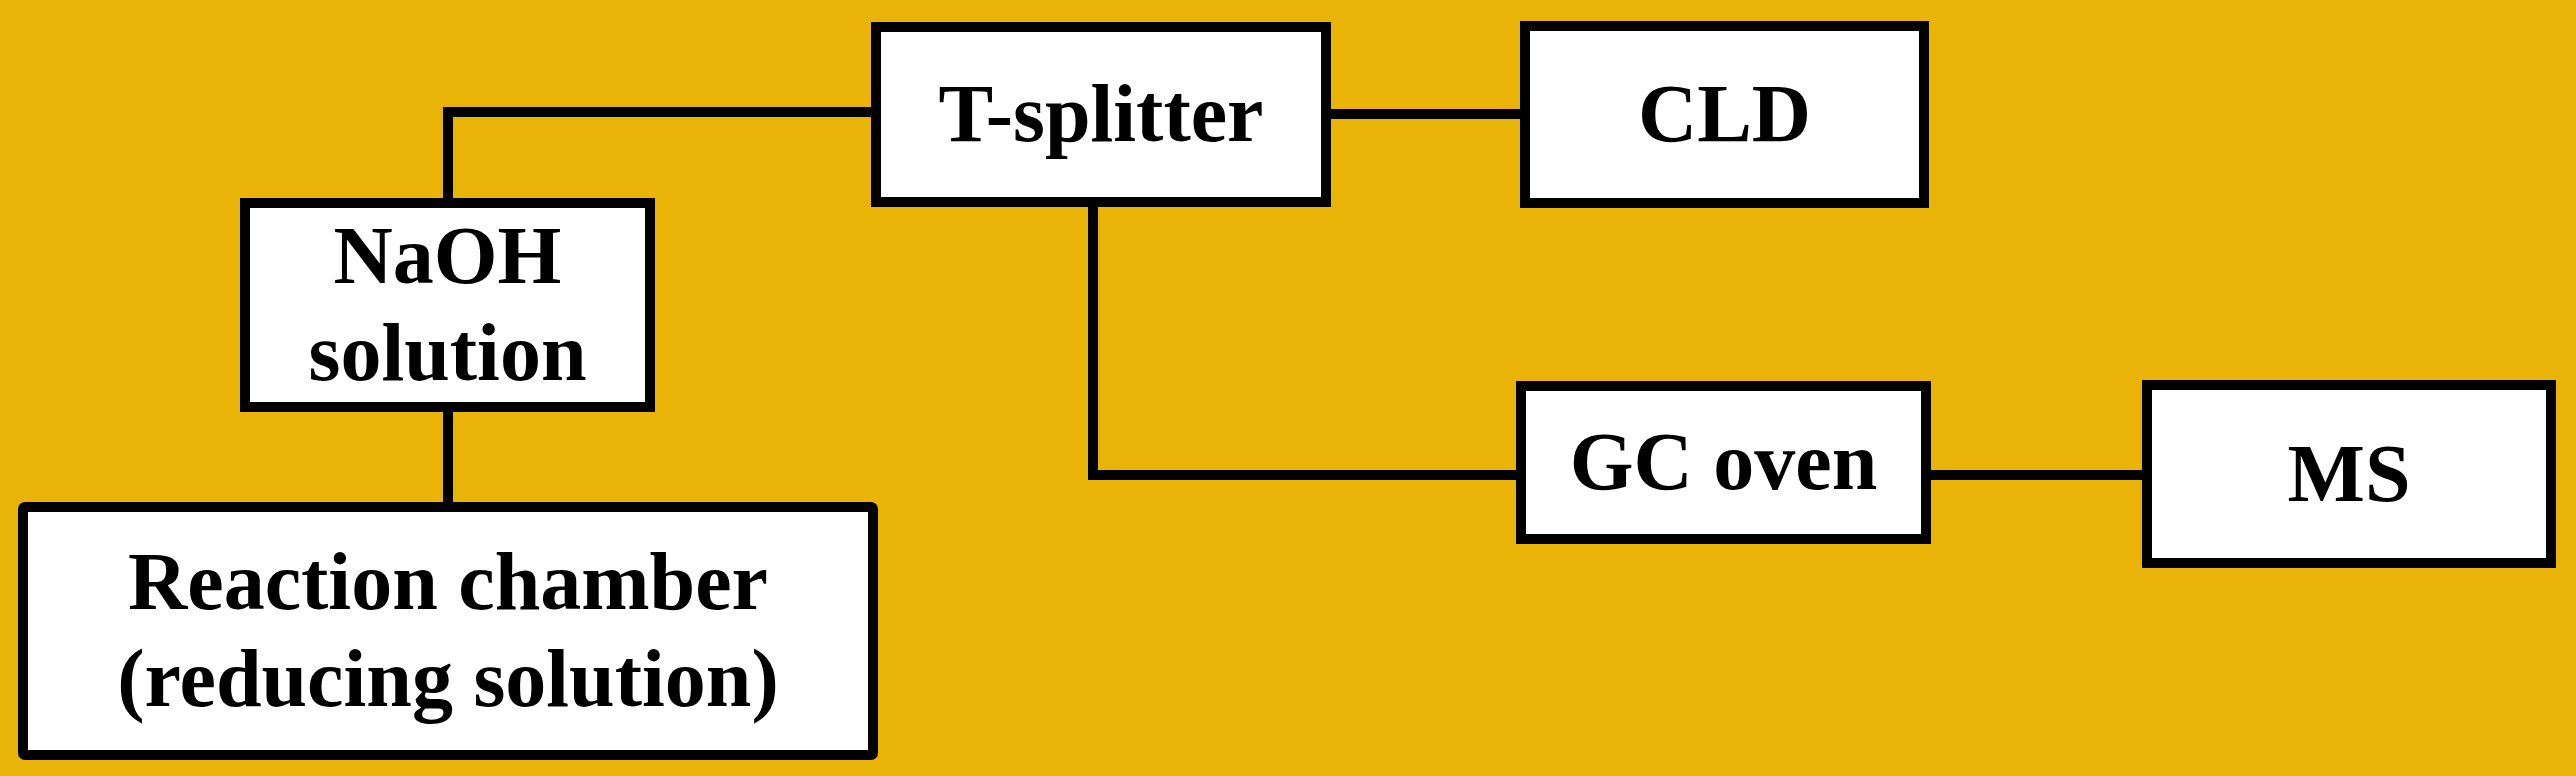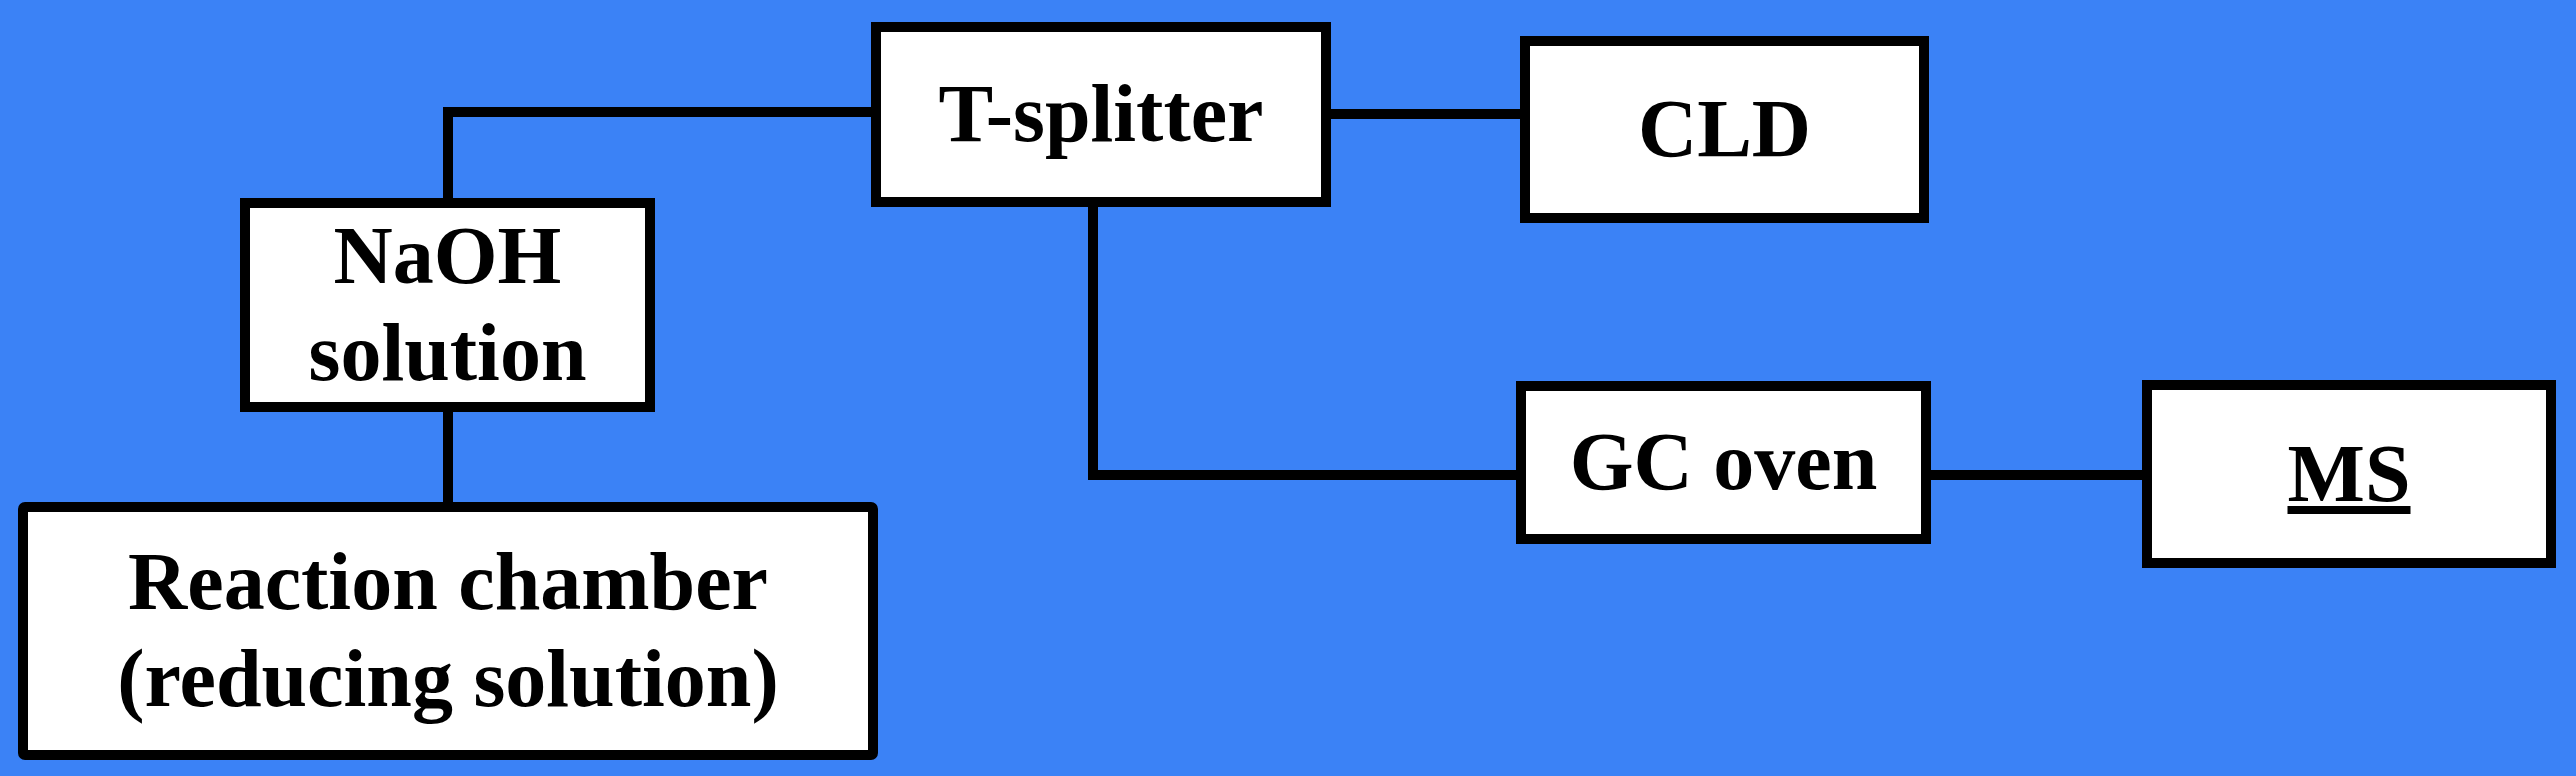--- a/index.html
+++ b/index.html
@@ -4,21 +4,21 @@
 <style>
   html, body {
     margin: 0;
     padding: 0;
     background: #ffffff;
   }
   .canvas {
     position: relative;
     width: 2576px;
     height: 777px;
-    background: #3b82f6;
+    background: #eab308;
     overflow: hidden;
     font-family: "Liberation Serif", serif;
   }
   .node {
     position: absolute;
     box-sizing: border-box;
     background: #ffffff;
     border: 10px solid #000000;
     display: flex;
     align-items: center;
@@ -33,25 +33,25 @@
     white-space: pre-line;
     display: block;
   }
   .edge {
     position: absolute;
     background: #000000;
   }
 
   
   .node-t-splitter       { left: 871px;  top: 22px;  width: 460px; height: 185px; }
-  .node-cld              { left: 1520px; top: 21px;  width: 409px; height: 187px; margin-top: 15px; }
+  .node-cld              { left: 1520px; top: 21px;  width: 409px; height: 187px; }
   .node-naoh-solution    { left: 240px;  top: 198px; width: 415px; height: 214px; }
   .node-reaction-chamber { left: 18px;   top: 502px; width: 860px; height: 258px; border-radius: 7px; }
   .node-gc-oven          { left: 1516px; top: 381px; width: 415px; height: 163px; }
-  .node-ms               { left: 2142px; top: 380px; width: 414px; height: 188px; text-decoration: underline; }
+  .node-ms               { left: 2142px; top: 380px; width: 414px; height: 188px; }
 
   
   .edge-naoh-tsplitter-h   { left: 443px;  top: 107px; width: 428px; height: 10px; }
   .edge-naoh-tsplitter-v   { left: 443px;  top: 107px; width: 10px;  height: 95px; }
   .edge-tsplitter-cld      { left: 1330px; top: 109px; width: 190px; height: 10px; }
   .edge-naoh-reaction      { left: 443px;  top: 408px; width: 10px;  height: 98px; }
   .edge-tsplitter-gcoven-v { left: 1088px; top: 203px; width: 10px;  height: 277px; }
   .edge-tsplitter-gcoven-h { left: 1088px; top: 470px; width: 433px; height: 10px; }
   .edge-gcoven-ms          { left: 1931px; top: 470px; width: 215px; height: 10px; }
 </style>

